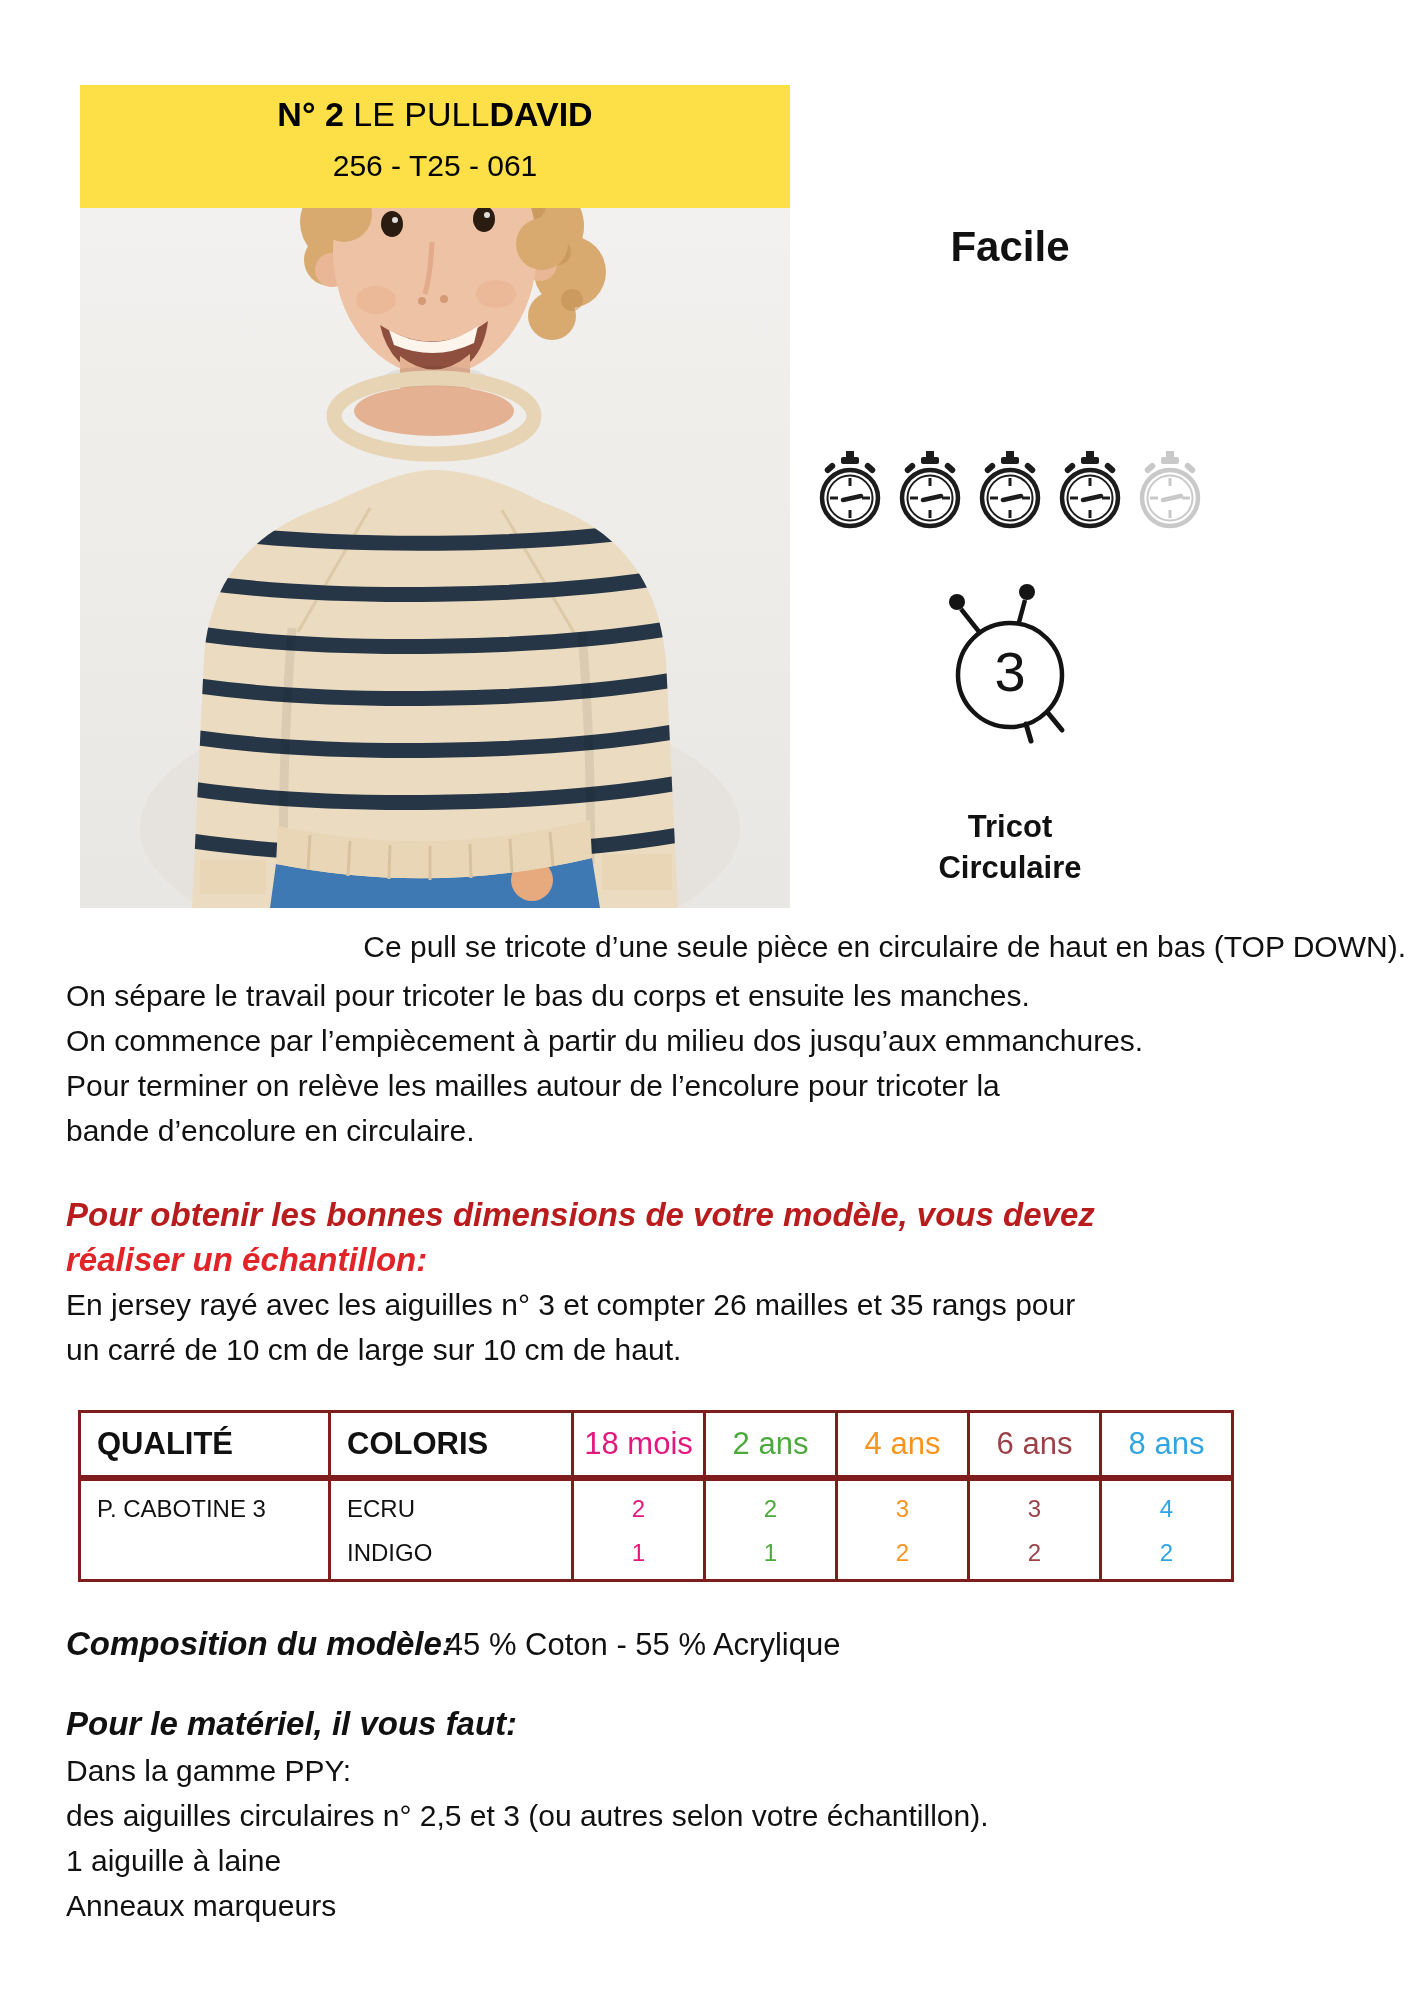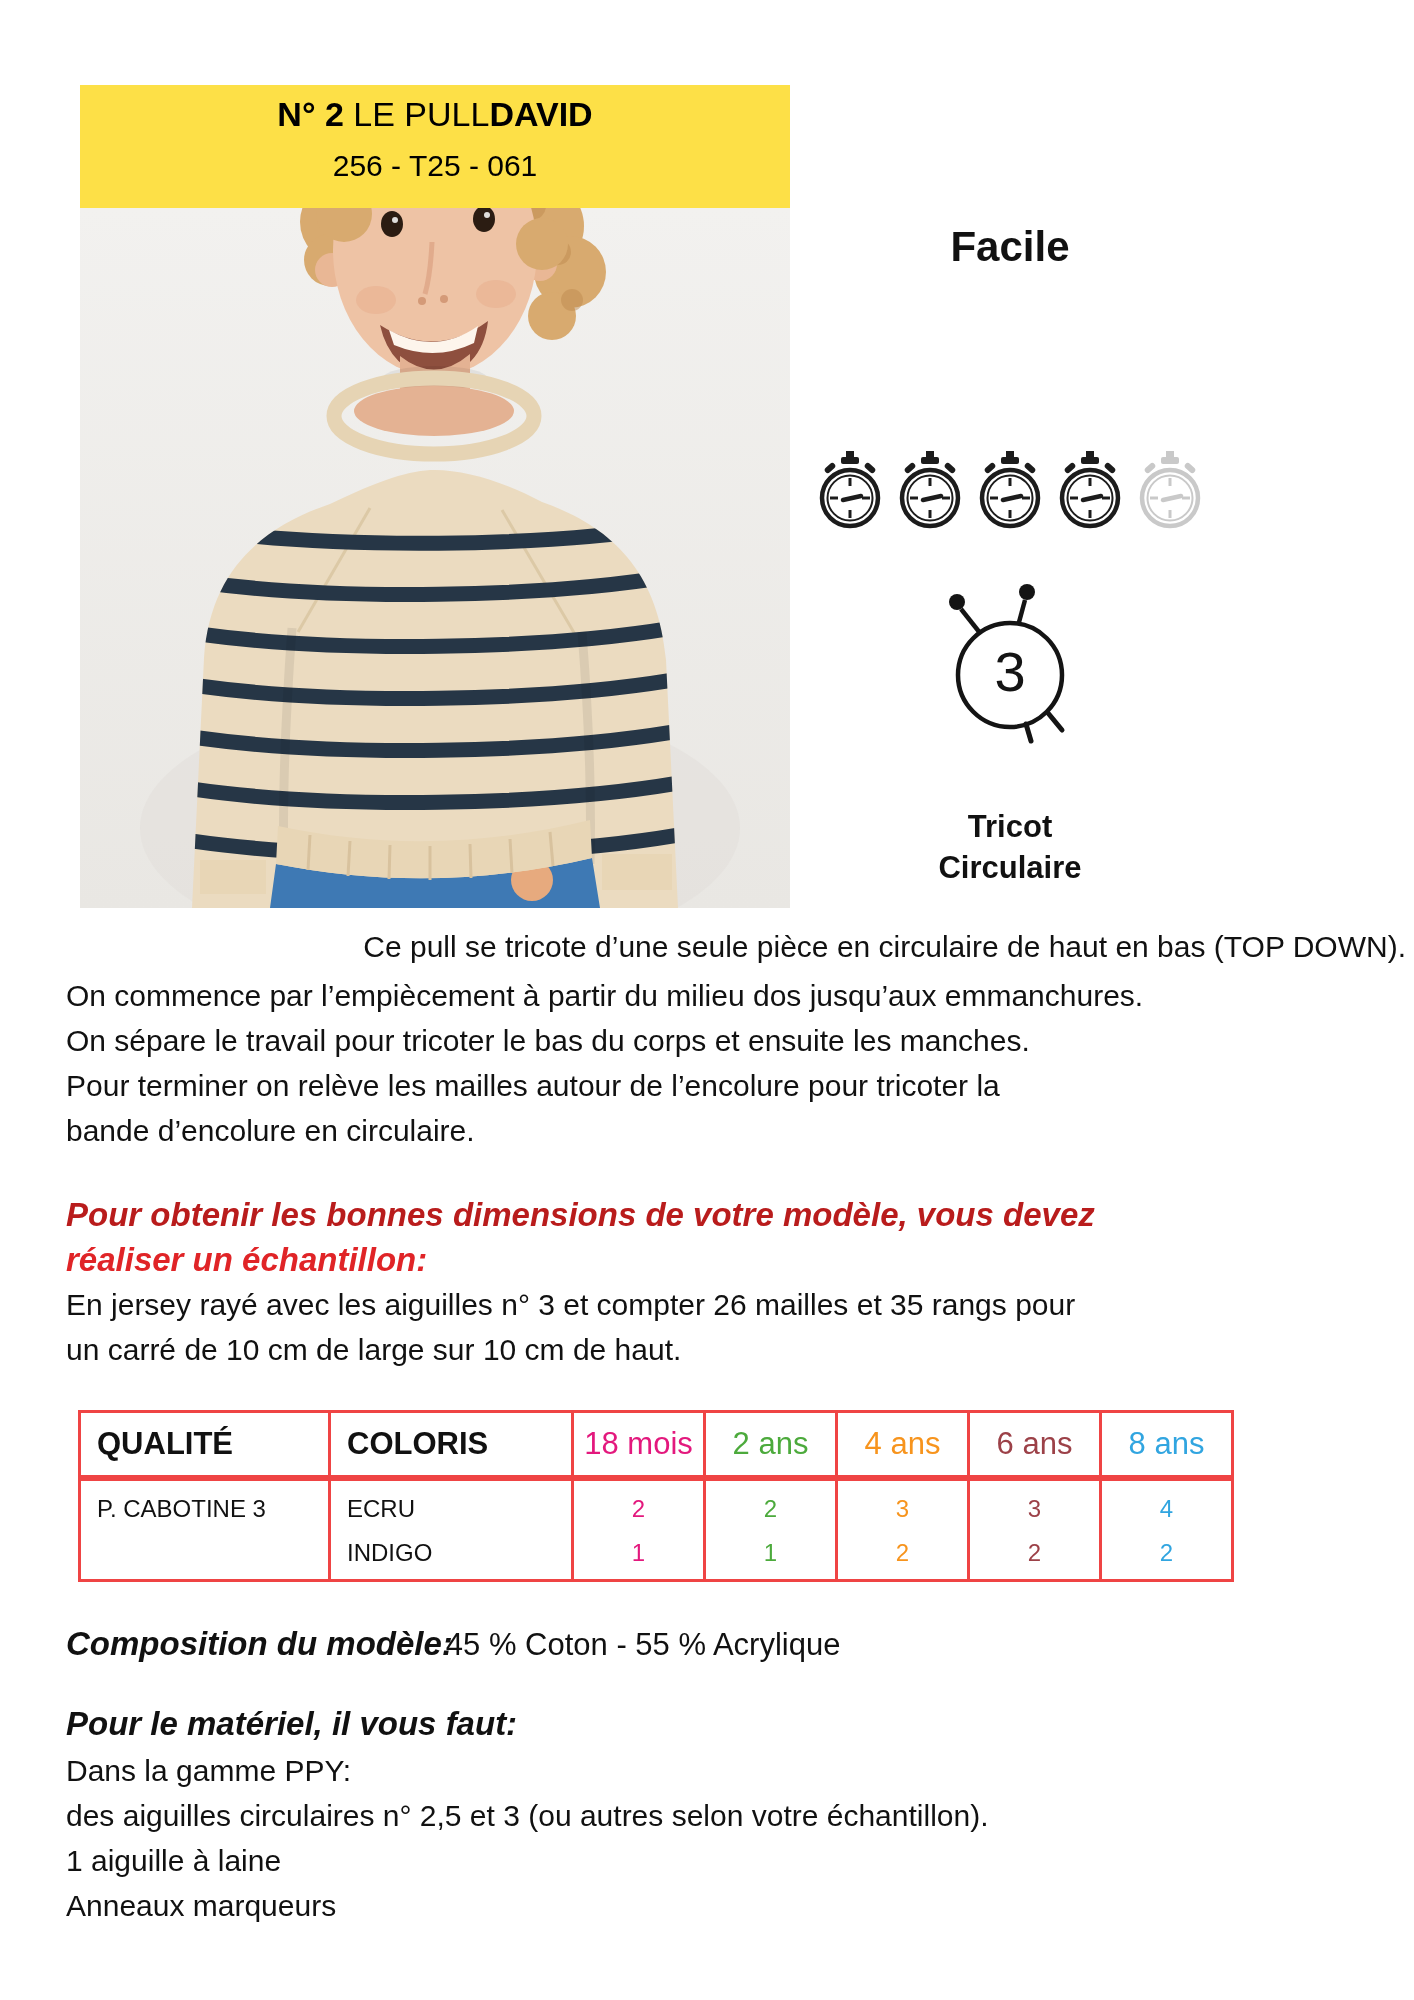--- a/index.html
+++ b/index.html
@@ -31,21 +31,21 @@
   .intro .p1{margin-bottom:4px;text-align:right;}
   .gauge{position:absolute;left:66px;top:1192px;width:1340px;font-size:30px;line-height:45px;}
   .gauge-heading{font-weight:700;font-style:italic;font-size:33px;}
   .comp{position:absolute;left:66px;top:1622px;width:1340px;font-size:31px;line-height:44px;white-space:nowrap;}
   .comp-label{font-weight:700;font-style:italic;font-size:33px;}
   .comp-value{margin-left:-7px;}
   .materials{position:absolute;left:66px;top:1700px;width:1340px;font-size:30px;line-height:45px;}
   .materials-heading{font-weight:700;font-style:italic;font-size:33px;line-height:48px;}
   
   .qty-table{position:absolute;left:78px;top:1410px;border-collapse:collapse;table-layout:fixed;background:#fff;}
-  .qty-table th,.qty-table td{border:3px solid #ef4444;padding:0;}
+  .qty-table th,.qty-table td{border:3px solid #7f1d1d;padding:0;}
   .qty-table thead th{height:62px;font-size:31px;font-weight:700;vertical-align:middle;border-bottom-width:6px;}
   .qty-table thead th.lbl{text-align:left;padding-left:16px;}
   .qty-table thead th.size{font-weight:400;text-align:center;}
   .qty-table tbody td{height:92px;vertical-align:top;font-size:24px;line-height:44px;padding-top:6px;}
   .qty-table tbody td.lbl{text-align:left;padding-left:16px;}
   .qty-table tbody td.num{text-align:center;}
   .col-quality{width:250px;}.col-coloris{width:243px;}.col-size{width:132px;}
 </style>
 </head>
 <body>
@@ -246,22 +246,22 @@
     </div>
 
     <div class="tricot-caption">
       <div>Tricot</div>
       <div>Circulaire</div>
     </div>
   </div>
 
   <div class="intro">
     <div class="textline p1">Ce pull se tricote d’une seule pièce en circulaire de haut en bas (TOP DOWN).</div>
+    <div class="textline">On sépare le travail pour tricoter le bas du corps et ensuite les manches.</div>
     <div class="textline">On commence par l’empiècement à partir du milieu dos jusqu’aux emmanchures.</div>
-    <div class="textline">On sépare le travail pour tricoter le bas du corps et ensuite les manches.</div>
     <div class="textline">Pour terminer on relève les mailles autour de l’encolure pour tricoter la</div>
     <div class="textline">bande d’encolure en circulaire.</div>
   </div>
 
   <div class="gauge">
     <div class="textline gauge-heading" style="color: #b91c1c;">Pour obtenir les bonnes dimensions de votre modèle, vous devez</div>
     <div class="textline gauge-heading" style="color: rgb(224, 36, 39);">réaliser un échantillon:</div>
     <div class="textline">En jersey rayé avec les aiguilles n° 3 et compter 26 mailles et 35 rangs pour</div>
     <div class="textline">un carré de 10 cm de large sur 10 cm de haut.</div>
   </div>

